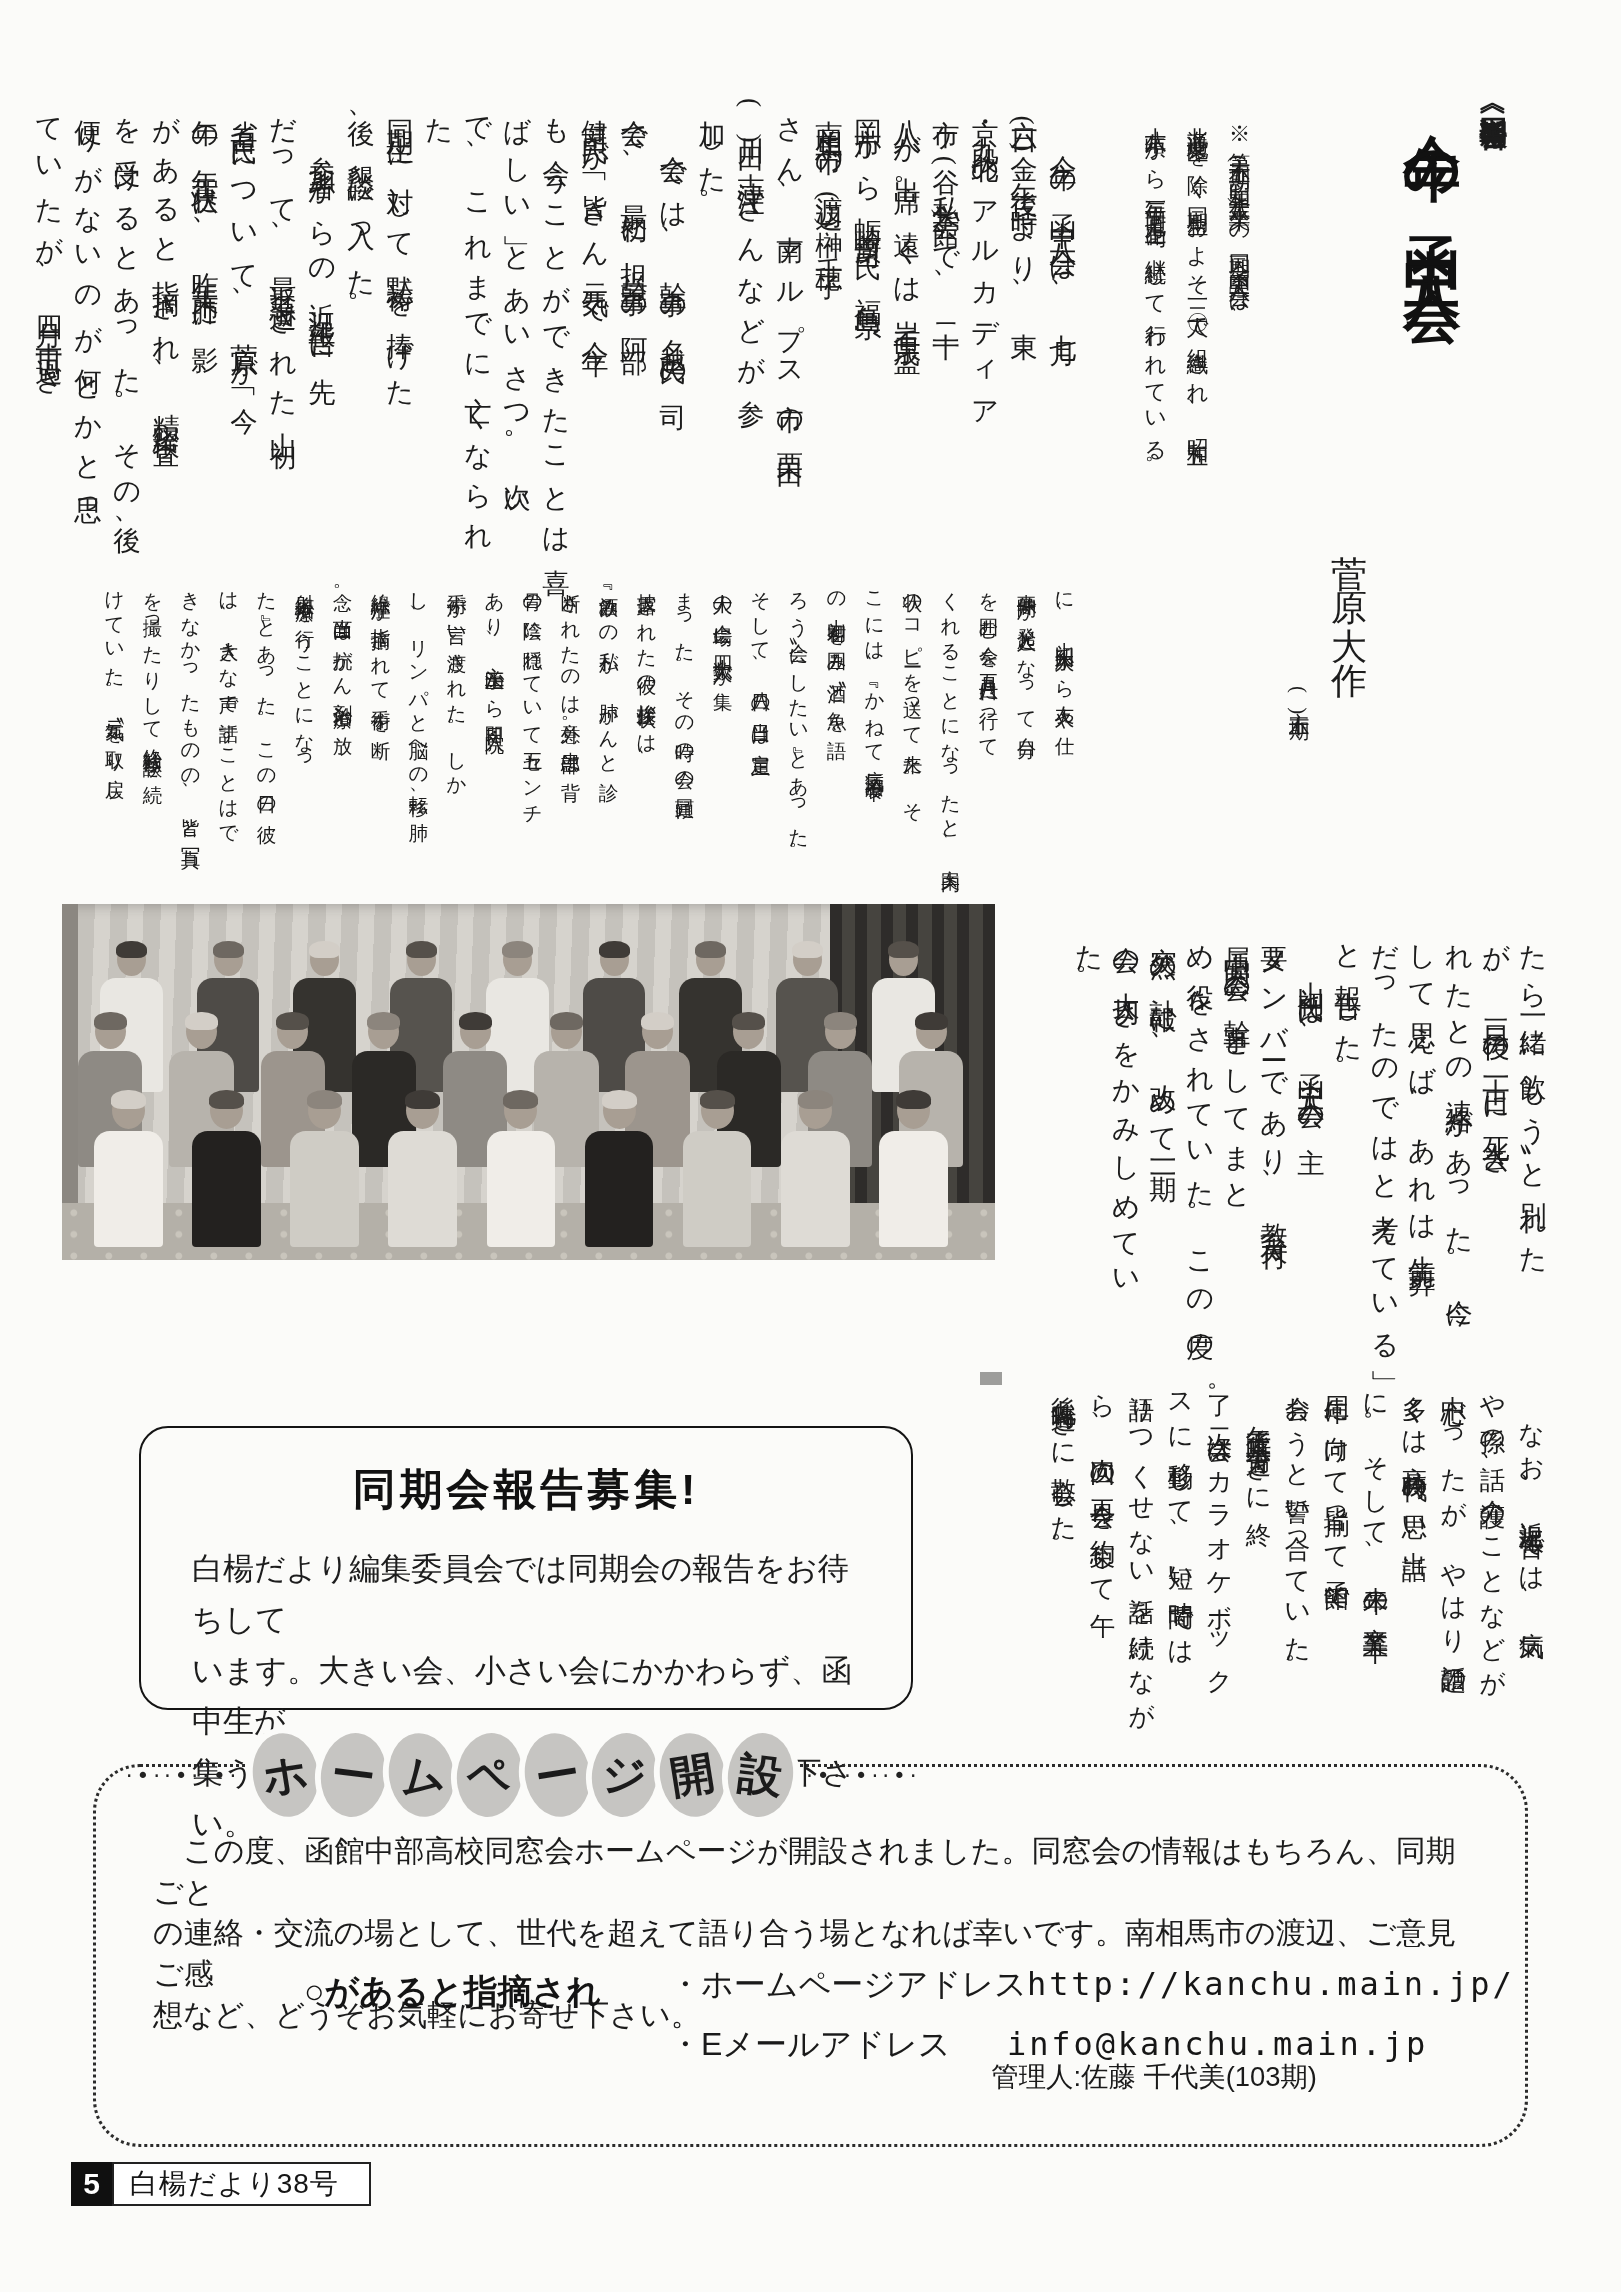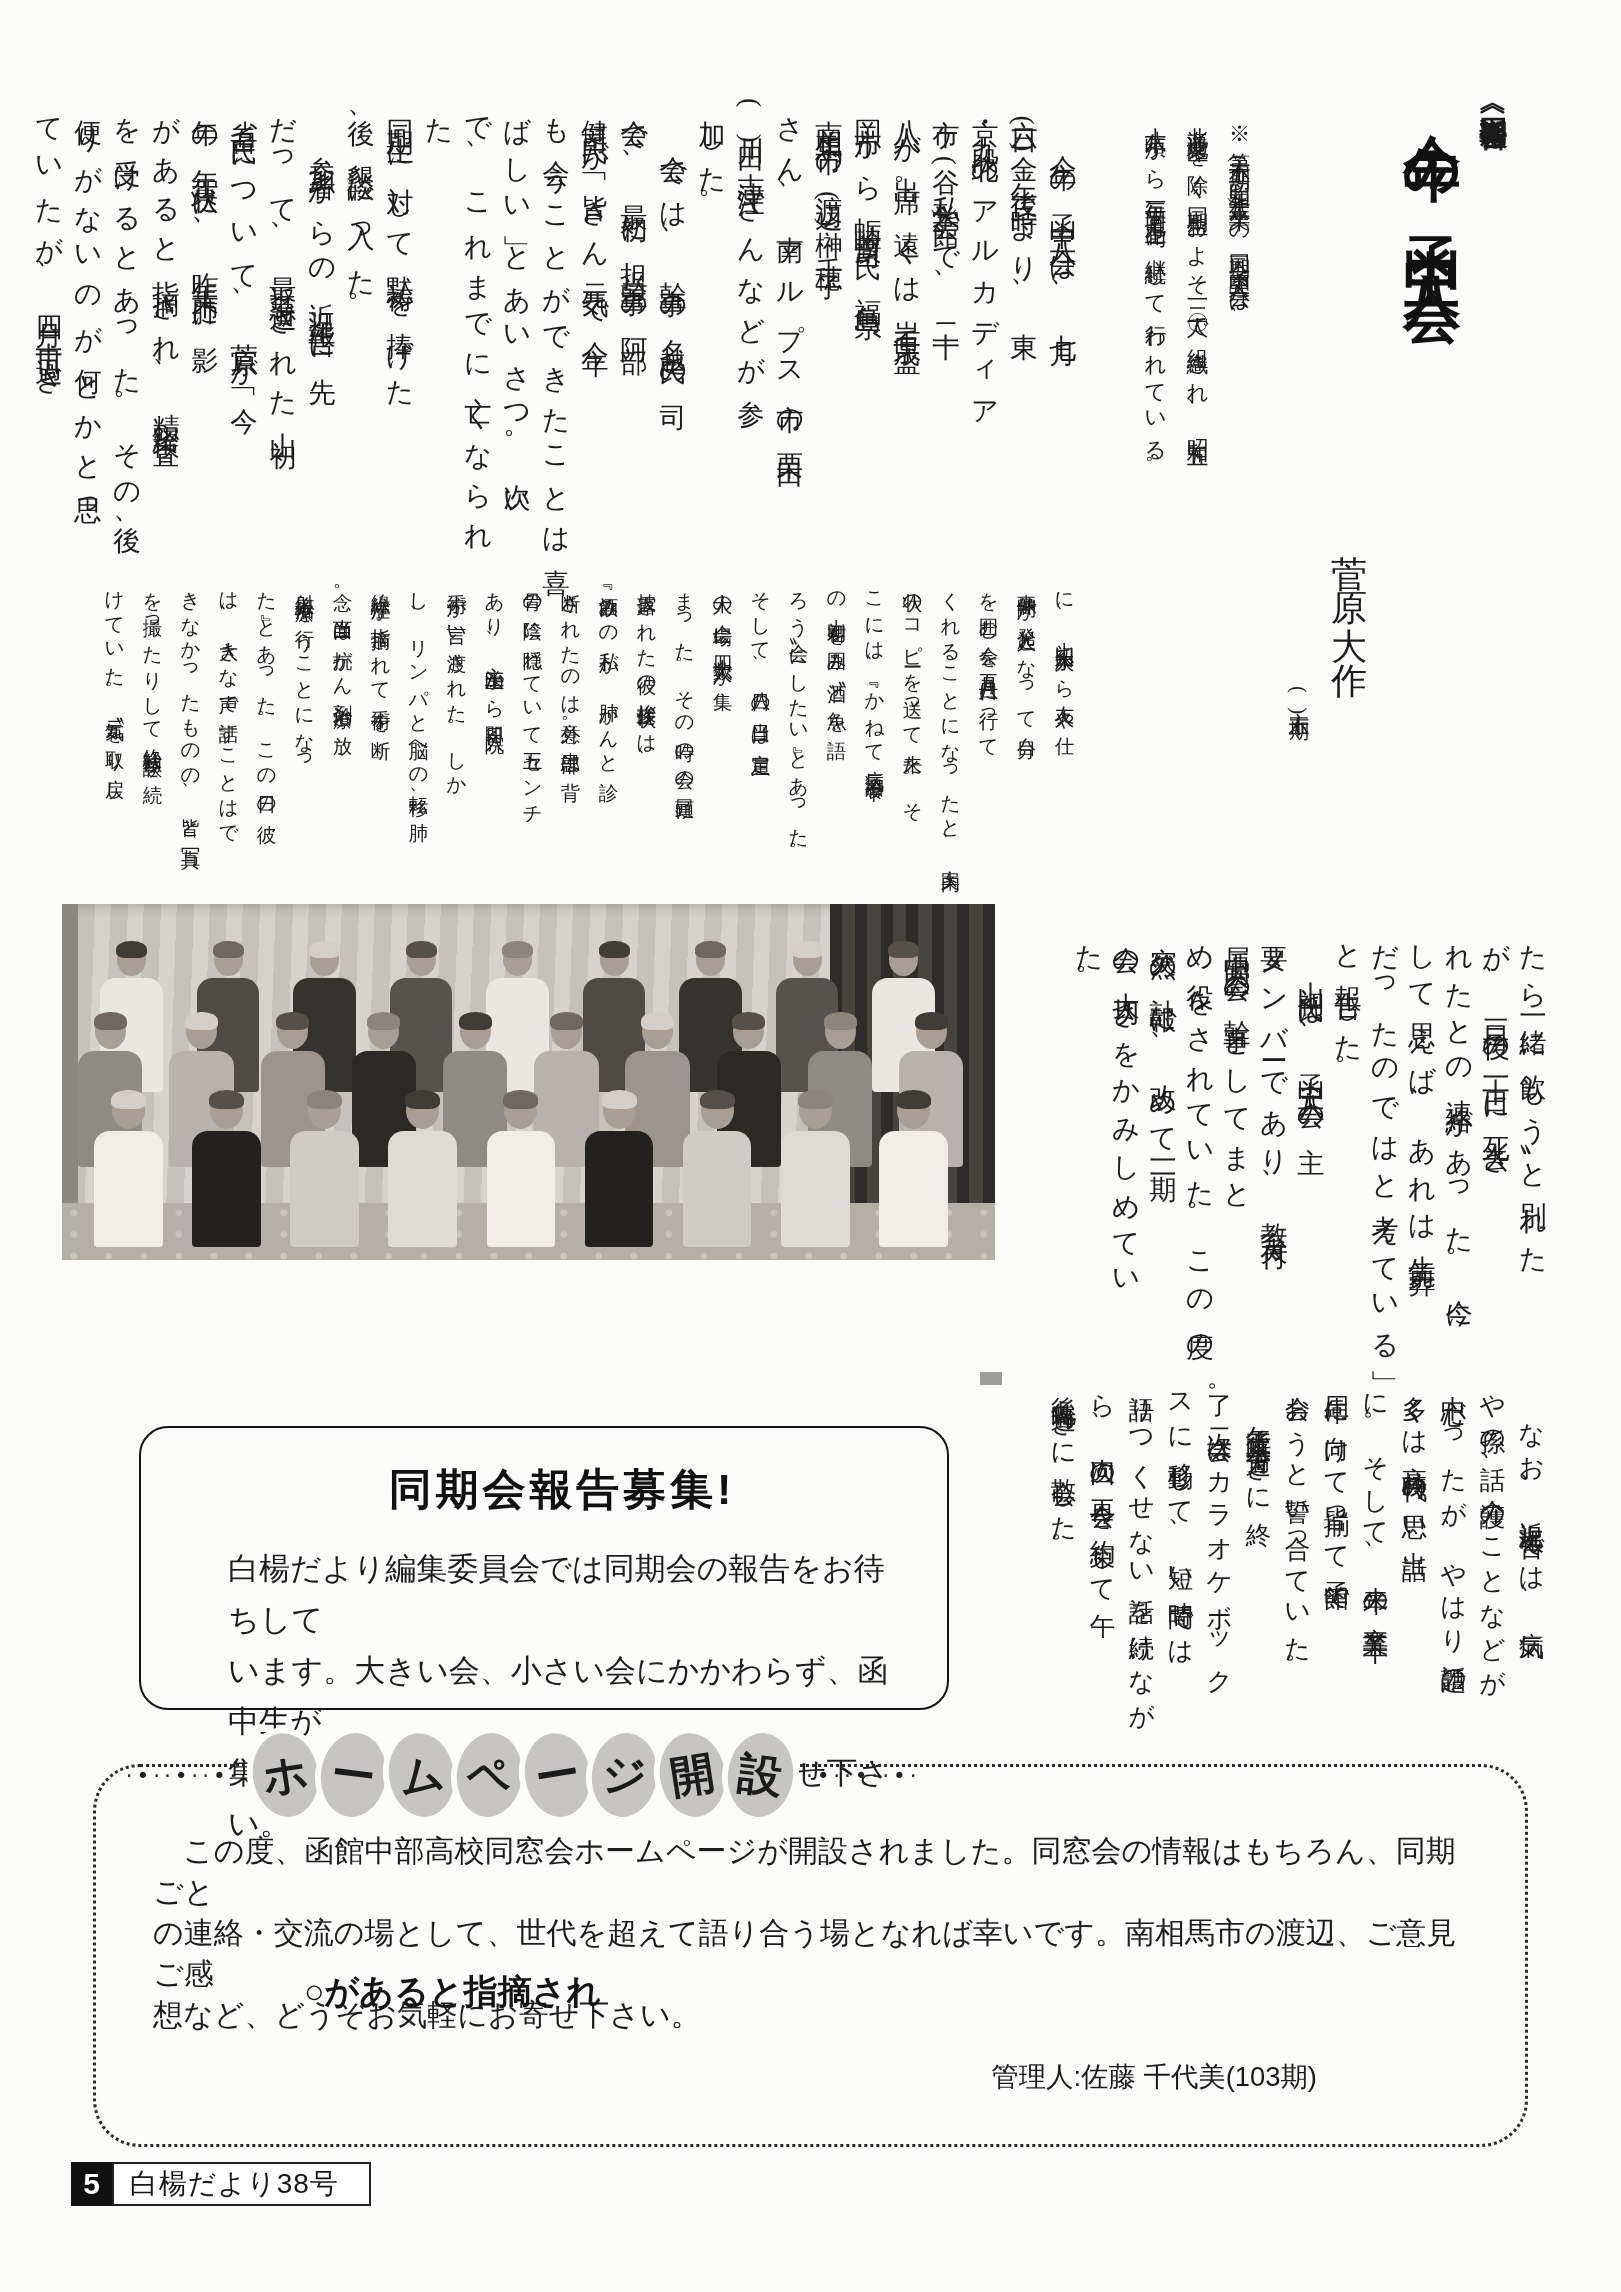--- a/index.html
+++ b/index.html
@@ -30,21 +30,21 @@
   .prow{position:absolute;display:flex;justify-content:space-between;}
   .person{display:flex;flex-direction:column;align-items:center;}
   .head{position:relative;border-radius:50%;background:#a89e93;}
   .head::before{content:"";position:absolute;top:-2px;left:-1px;right:-1px;height:52%;
                 border-radius:48% 48% 30% 30%;background:var(--hair,#4a453f);}
   .torso{width:88%;border-radius:15.7px 15.7px 3.9px 3.9px;background:var(--c,#777);margin-top:2px;}
   .speck{position:absolute;left:980px;top:1372px;width:21.6px;height:12.7px;background:#9d9d9b;}
   
   .recruit{position:absolute;left:139px;top:1426px;width:770px;height:280px;
            border:2.9px solid #141414;border-radius:29px;background:#fbfbf9;
-           font-family:"Liberation Sans",sans-serif;padding-left:36px;}
+           font-family:"Liberation Sans",sans-serif;}
   .recruit-title{margin-top:33px;text-align:center;font-size:43px;font-weight:900;letter-spacing:3.9px;color:#111;}
   .recruit-text{margin:23.5px 51px 0;font-size:31px;line-height:51px;white-space:pre-line;color:#1d1d1d;}
   
   .hp-box{position:absolute;left:93px;top:1764px;width:1429px;height:377px;
           border:3.9px dotted #2b2b2b;border-radius:47px;}
   .hp-heading{position:absolute;left:116px;top:1733px;display:flex;align-items:center;gap:2.9px;z-index:3;}
   .hp-char{width:65px;height:84px;background:#c6c5c2;border-radius:50%;display:flex;align-items:center;
            justify-content:center;font-size:44px;font-weight:900;color:#1b1b1b;
            font-family:"Liberation Sans",sans-serif;box-shadow:0 0 0 5.9px #fbfbf9;}
   .tiltA{transform:rotate(-9deg);} .tiltB{transform:rotate(7deg);}
@@ -302,20 +302,30 @@
     <span class="hp-char tiltA">開</span>
     <span class="hp-char tiltB">設</span>
     <span class="flourish">·•··•··•·</span>
   </div>
 
   <div class="hp-box">
     <div class="hp-body">　この度、函館中部高校同窓会ホームページが開設されました。同窓会の情報はもちろん、同期ごと
 の連絡・交流の場として、世代を超えて語り合う場となれば幸いです。南相馬市の渡辺、ご意見ご感
 想など、どうぞお気軽にお寄せ下さい。</div>
     <div class="hp-org">○があると指摘され</div>
+    <div class="hp-rows">
+      <div class="hp-row">
+        <span class="hp-row-label">・ホームページアドレス</span>
+        <span class="hp-row-value">http://kanchu.main.jp/</span>
+      </div>
+      <div class="hp-row">
+        <span class="hp-row-label">・Eメールアドレス</span>
+        <span class="hp-row-value">info@kanchu.main.jp</span>
+      </div>
+    </div>
     <div class="hp-admin">管理人:佐藤 千代美(103期)</div>
   </div>
 
   <div class="pgnum">5</div>
   <div class="issue">白楊だより38号</div>
 
 </div>
 
 
 </body></html>

